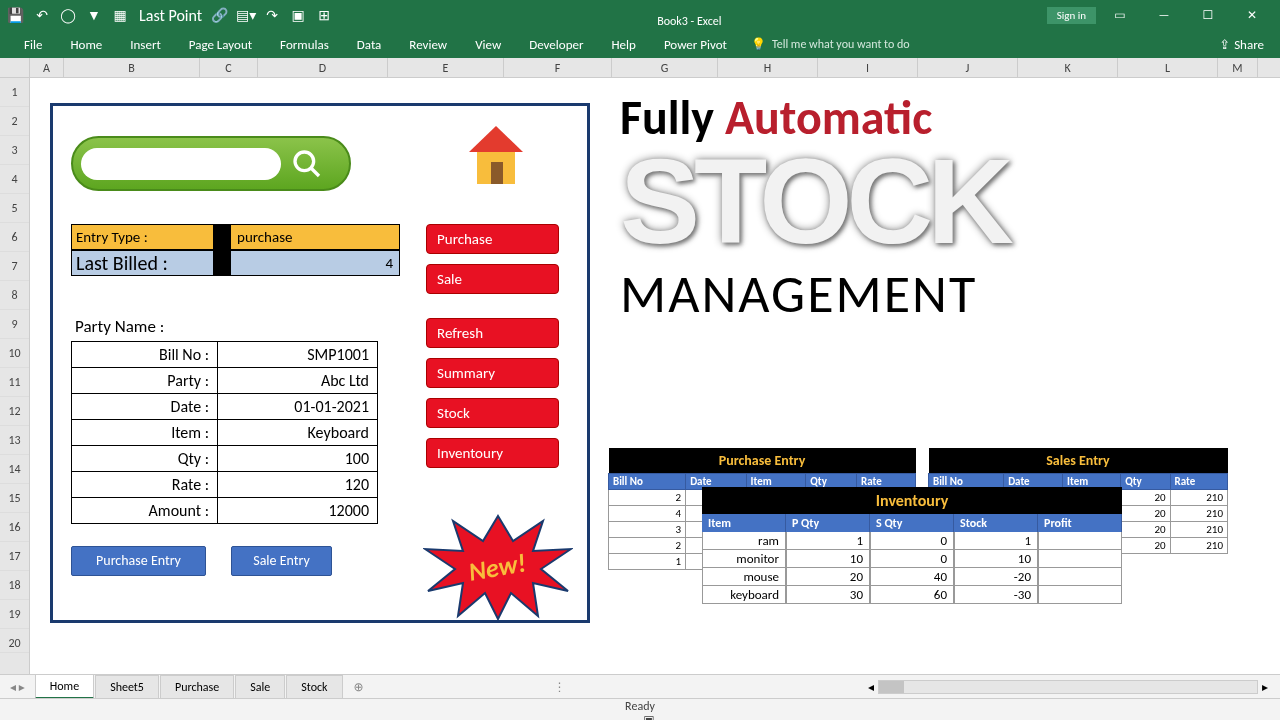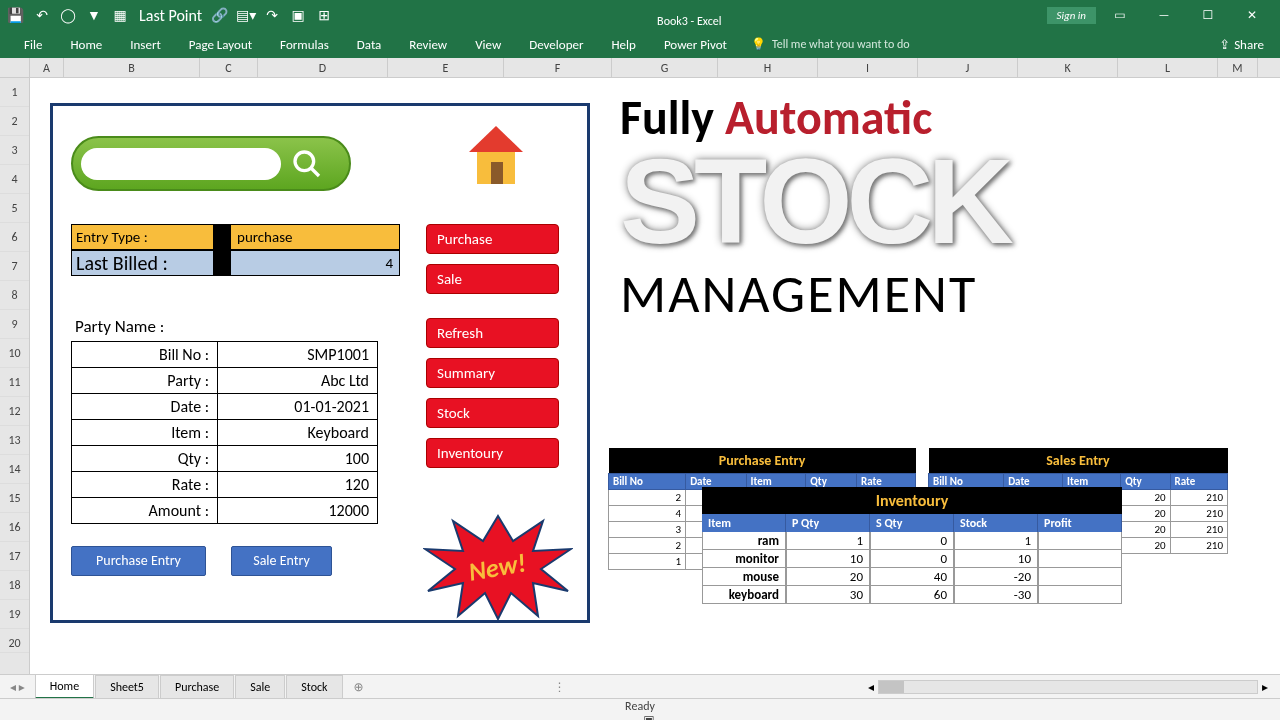--- a/index.html
+++ b/index.html
@@ -5,21 +5,21 @@
 * { margin: 0; padding: 0; box-sizing: border-box; font-family: Calibri, Arial, sans-serif; }
 body { background: #fff; width: 1280px; height: 720px; overflow: hidden; position: relative; }
 
 
 .titlebar { background: #217346; height: 30px; display: flex; align-items: center; color: #fff; font-size: 12px; }
 .qat { display: flex; gap: 10px; padding-left: 8px; align-items: center; }
 .qat-icon { width: 16px; height: 16px; display: flex; align-items: center; justify-content: center; font-size: 14px; }
 .qat-text { font-size: 16px; margin-left: 1px; }
 .title-center { flex: 1; text-align: center; font-size: 12px; margin-top: 12px; }
 .title-right { display: flex; gap: 4px; align-items: center; padding-right: 8px; }
-.signin { background: #3d9468; padding: 2px 10px; font-size: 11px; font-style: italic; }
+.signin { background: #3d9468; padding: 2px 10px; font-size: 11px; }
 .win-btn { width: 40px; height: 30px; display: flex; align-items: center; justify-content: center; }
 
 
 .ribbon { background: #217346; height: 28px; display: flex; align-items: center; color: #fff; font-size: 13px; padding-left: 10px; }
 .ribbon-tab { padding: 4px 14px; cursor: pointer; }
 .tellme { display: flex; align-items: center; gap: 6px; margin-left: 10px; color: #d4e8dd; font-size: 12px; }
 .share { margin-left: auto; padding-right: 16px; font-size: 13px; display: flex; align-items: center; gap: 4px; }
 
 
 .colheaders { display: flex; height: 20px; background: #e6e6e6; border-bottom: 1px solid #ccc; font-size: 12px; color: #444; }
@@ -75,21 +75,21 @@
 .minitable td { border: 1px solid #999; padding: 1px 4px; text-align: right; background: #fff; }
 .subhead td { background: #4472c4; color: #fff; font-weight: bold; font-size: 11px; border: 1px solid #365aa0; }
 .subhead td.bl { text-align: left; }
 
 .invbox { position: absolute; left: 672px; top: 409px; width: 420px; background: #fff; }
 .invtitle { background: #000; color: #f8bd3c; font-size: 16px; font-weight: bold; text-align: center; padding: 4px; }
 .invhead { display: flex; background: #4472c4; color: #fff; font-size: 12px; font-weight: bold; }
 .invhead div { flex: 1; padding: 2px 6px; border-right: 1px solid #365aa0; }
 .invrow { display: flex; font-size: 13px; }
 .invrow div { flex: 1; padding: 1px 6px; border: 1px solid #999; border-top: none; text-align: right; }
-.invrow div:first-child { text-align: right; font-weight: bold; }
+.invrow div:first-child { text-align: right; }
 
 
 .tabs { position: absolute; bottom: 22px; left: 0; right: 0; height: 24px; background: #f3f3f3; border-top: 1px solid #ccc; display: flex; align-items: center; font-size: 12px; }
 .tabnav { display: flex; gap: 8px; padding: 0 10px; color: #888; }
 .tab { padding: 4px 14px; border: 1px solid #ccc; border-bottom: none; background: #e6e6e6; margin-right: 1px; cursor: pointer; }
 .tab.active { background: #fff; border-bottom: 2px solid #217346; }
 .addtab { padding: 0 10px; color: #888; }
 .tabscroll { margin-left: auto; display: flex; align-items: center; padding-right: 12px; gap: 4px; }
 .scrolltrack { width: 380px; height: 14px; background: #e6e6e6; border: 1px solid #ccc; position: relative; }
 .scrollthumb { position: absolute; left: 0; width: 25px; height: 100%; background: #c4c4c4; }

